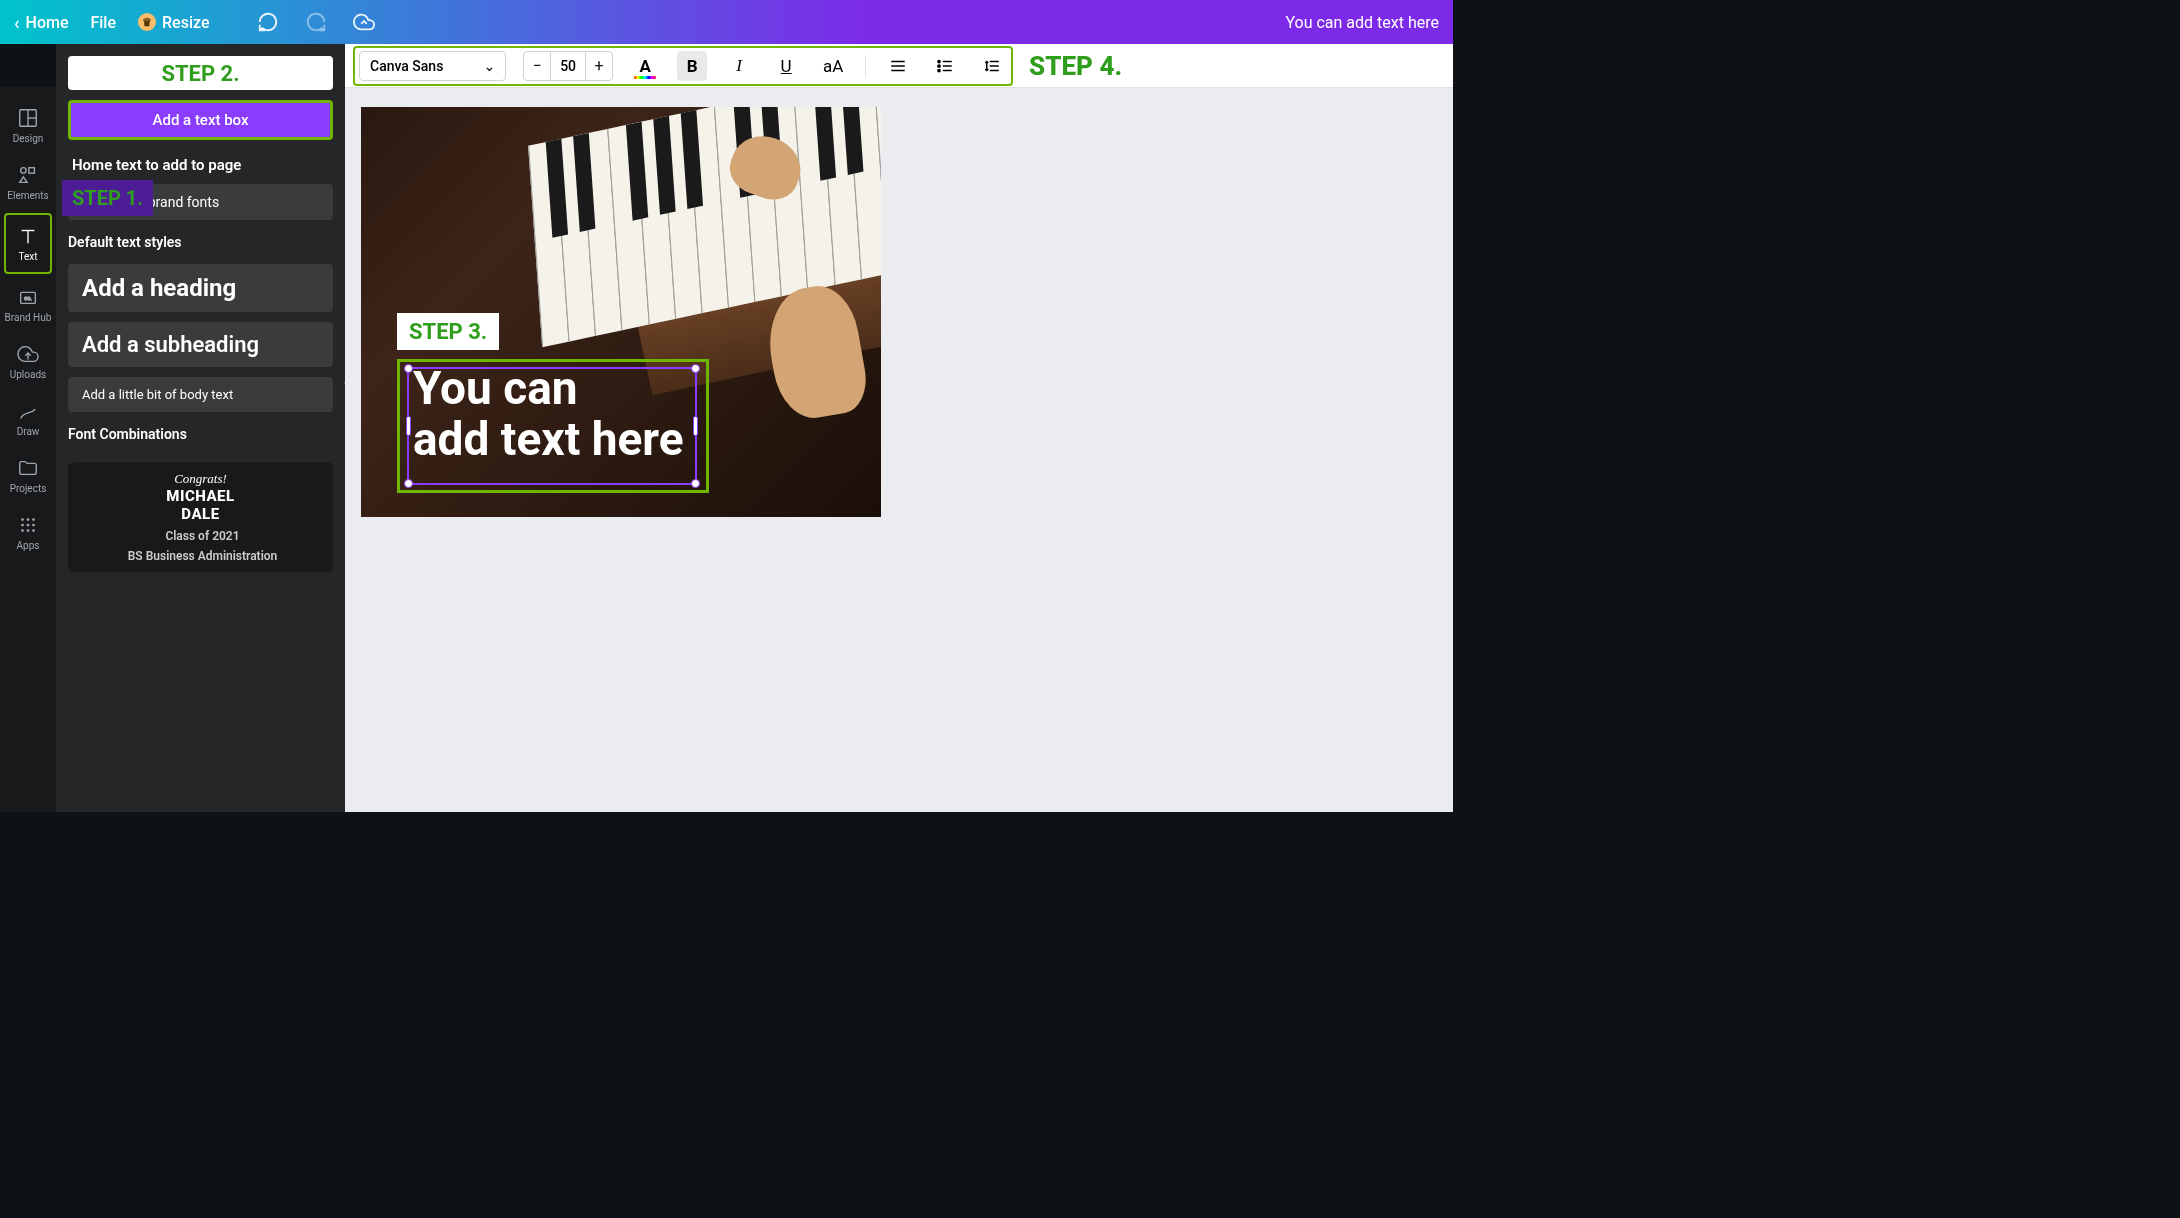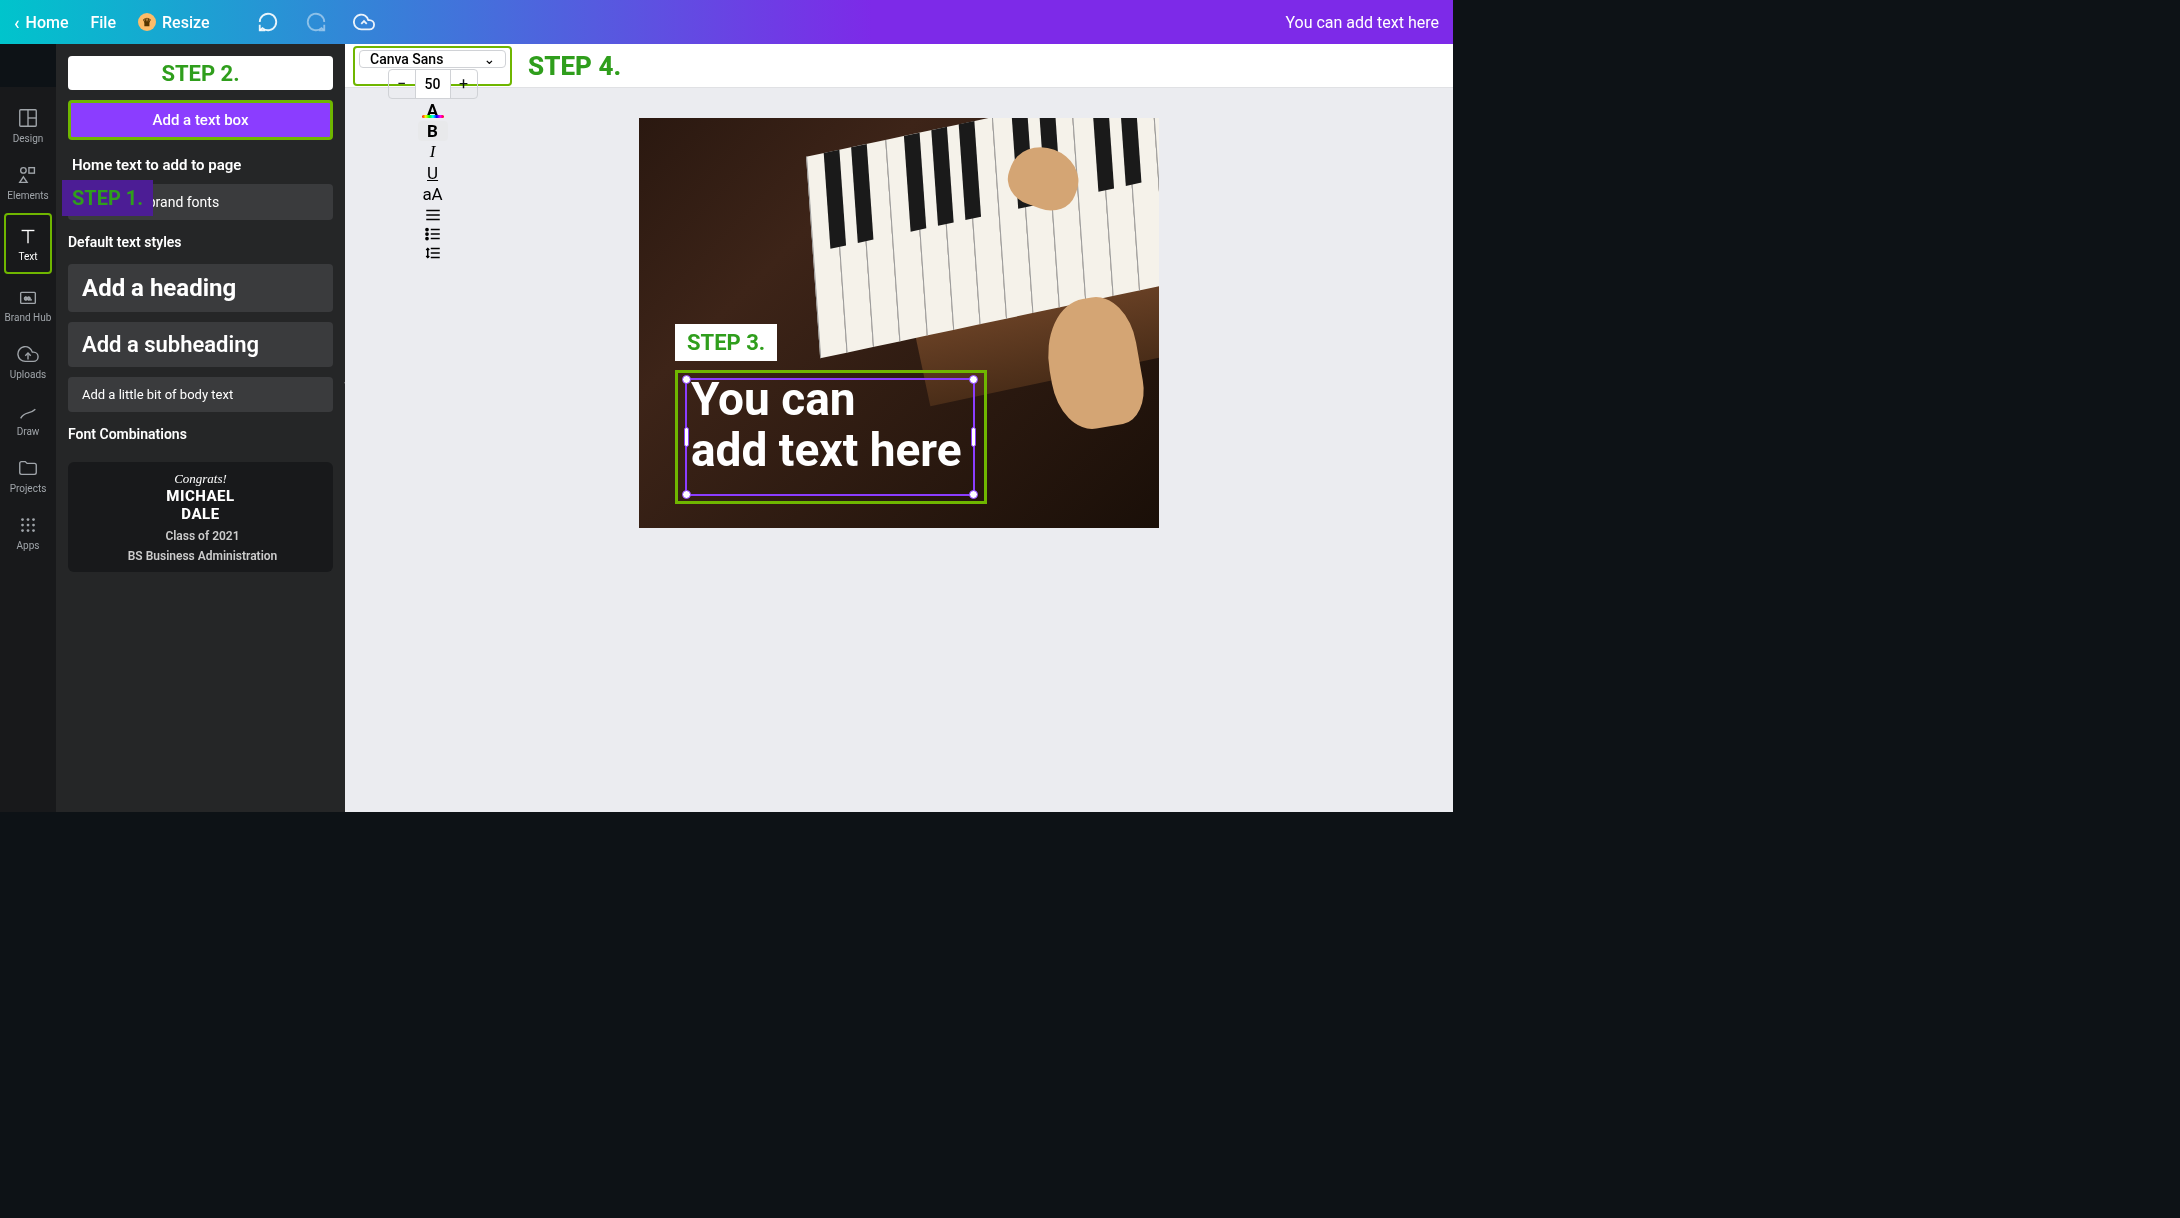--- a/index.html
+++ b/index.html
@@ -47,35 +47,35 @@
 .combo2 .sub { font-size: 12px; color: #ccc; }
 
 
 .collapse-tab { position: absolute; left: 339px; top: 346px; width: 14px; height: 70px; background: #252627; border-radius: 0 8px 8px 0; display: flex; align-items: center; justify-content: center; color: #aaa; cursor: pointer; }
 
 
 .canvas-area { flex: 1; background: #ebecf0; display: flex; flex-direction: column; position: relative; }
 
 
 .tooltop { height: 44px; background: #fff; border-bottom: 1px solid #e0e1e4; display: flex; align-items: center; padding: 0 8px; gap: 6px; }
-.tool-group { border: 2px solid #6fb600; border-radius: 4px; padding: 2px 4px; display: flex; align-items: center; gap: 1px; height: 40px; flex-direction: column; }
+.tool-group { border: 2px solid #6fb600; border-radius: 4px; padding: 2px 4px; display: flex; align-items: center; gap: 17px; height: 40px; }
 .font-select { height: 30px; border: 1px solid #d0d2d6; border-radius: 4px; padding: 0 10px; display: flex; align-items: center; gap: 40px; font-size: 14px; font-weight: 500; cursor: pointer; }
 .size-box { display: flex; align-items: center; border: 1px solid #d0d2d6; border-radius: 4px; height: 30px; }
 .size-box button { width: 26px; height: 28px; background: none; border: none; font-size: 16px; cursor: pointer; color: #0d1216; }
 .size-box input { width: 36px; text-align: center; border: none; border-left: 1px solid #d0d2d6; border-right: 1px solid #d0d2d6; height: 28px; font-size: 14px; font-weight: 500; }
 .tool-btn { width: 30px; height: 30px; display: flex; align-items: center; justify-content: center; cursor: pointer; border-radius: 4px; font-size: 17px; font-weight: 700; }
 .tool-btn.active { background: #e8e9eb; }
 .color-a { position: relative; }
 .color-a::after { content: ''; position: absolute; bottom: 2px; left: 4px; right: 4px; height: 3px; background: linear-gradient(90deg,#ff0000,#ffff00,#00ff00,#00ffff,#0000ff,#ff00ff,#ff0000); border-radius: 2px; }
 .italic { font-style: italic; font-family: serif; font-weight: 400; }
 .underline { text-decoration: underline; font-weight: 400; }
 .step4 { margin-left: 10px; color: #2f9e1c; font-size: 26px; font-weight: 800; }
 
 
-.canvas-wrap { flex: 1; display: flex; align-items: flex-start; justify-content: center; padding-top: 30px; overflow: hidden; }
+.canvas-wrap { flex: 1; display: flex; align-items: flex-start; padding-top: 19px; overflow: hidden; margin-left: 16px; }
 .canvas { width: 520px; height: 410px; background: linear-gradient(135deg, #2a1810 0%, #3d2418 30%, #1a0f08 100%); position: relative; overflow: hidden; }
 .piano-keys { position: absolute; right: -30px; top: 0; width: 380px; height: 200px; transform: rotate(-12deg) skewX(-8deg); display: flex; }
 .piano-keys .wk { flex: 1; background: #f5f2ea; border-left: 1px solid #999; }
 .piano-keys .bk { position: absolute; width: 16px; height: 95px; background: #1a1a1a; top: 0; }
 .hand1 { position: absolute; right: 80px; top: 30px; width: 70px; height: 60px; background: #d4a574; border-radius: 50% 50% 40% 40%; transform: rotate(20deg); }
 .hand2 { position: absolute; right: 20px; top: 180px; width: 90px; height: 130px; background: #d4a574; border-radius: 50% 40% 30% 40%; transform: rotate(-10deg); }
 .wood { position: absolute; right: -40px; top: 180px; width: 280px; height: 80px; background: linear-gradient(180deg, #6b4226 0%, #4a2d18 100%); transform: rotate(-12deg); }
 
 .step3-badge { position: absolute; left: 36px; top: 206px; background: #fff; color: #2f9e1c; font-size: 22px; font-weight: 700; padding: 6px 12px; z-index: 5; }
 .text-frame { position: absolute; left: 36px; top: 252px; width: 312px; height: 134px; border: 3px solid #6fb600; z-index: 4; }

